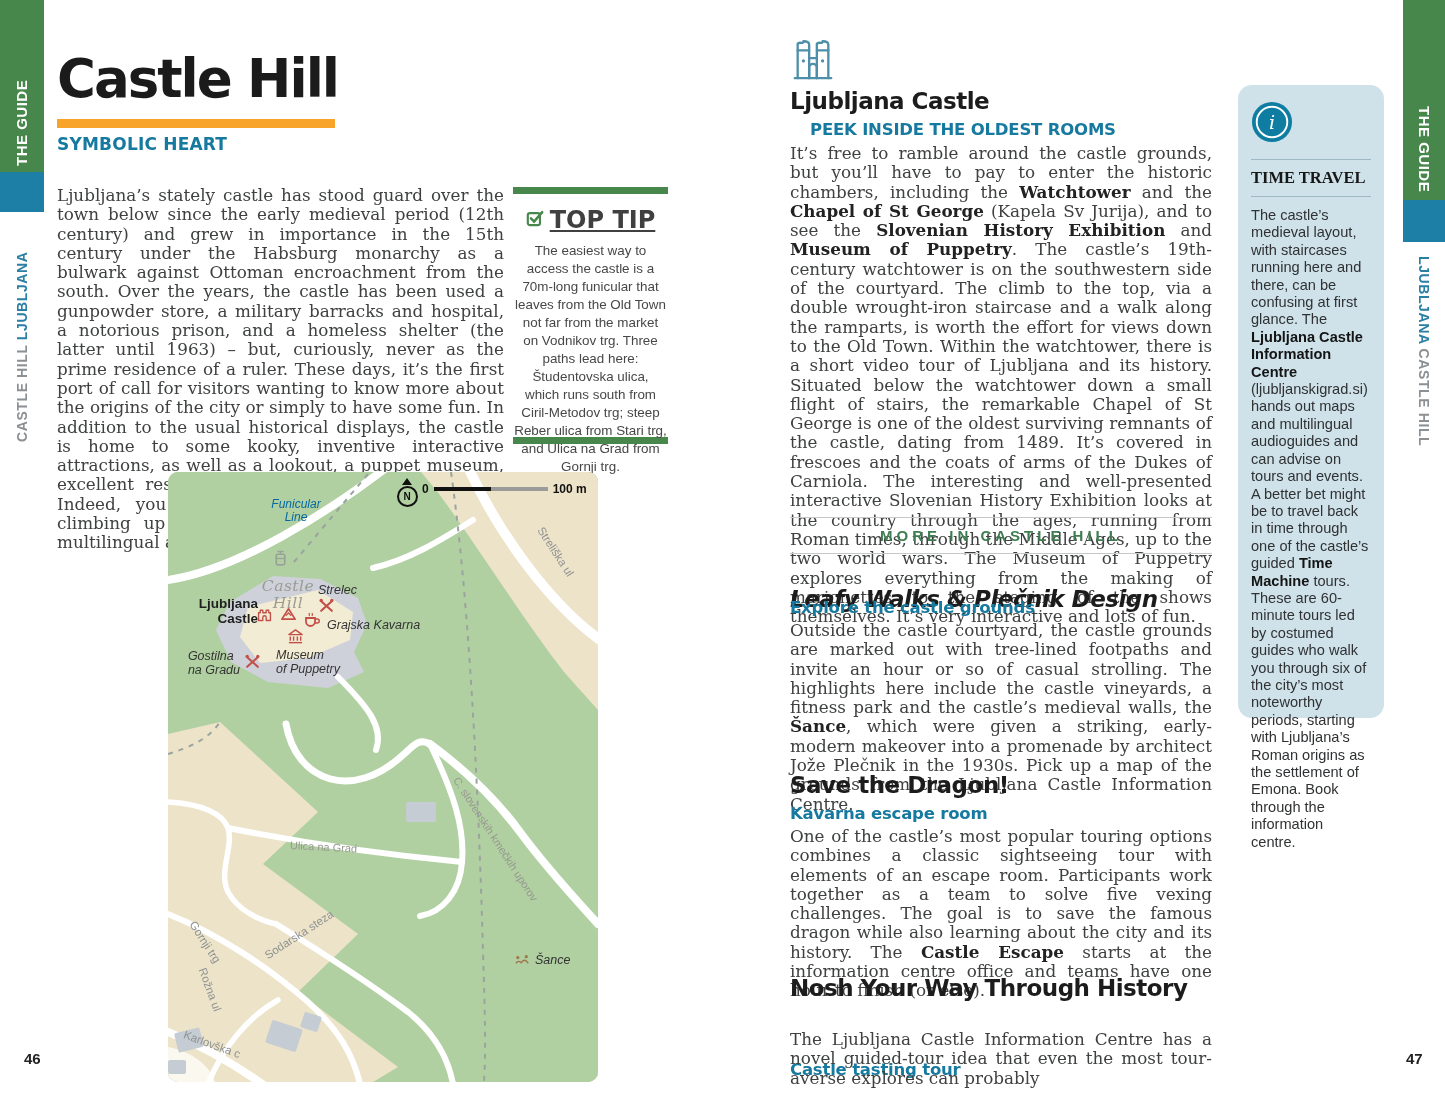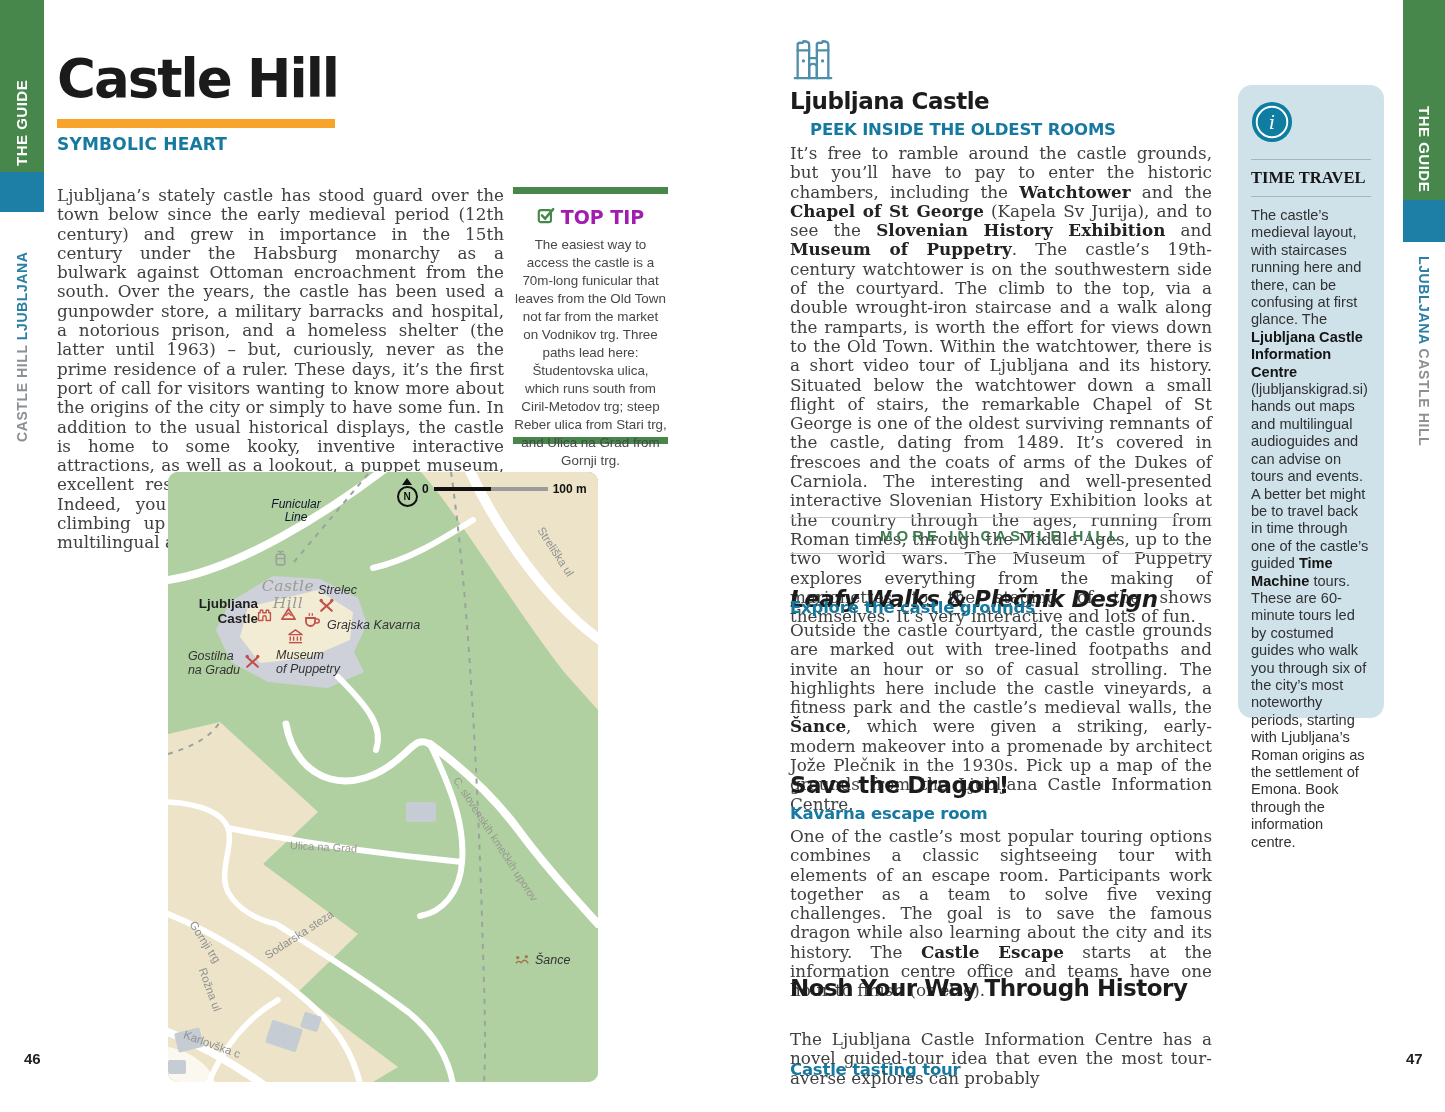--- a/index.html
+++ b/index.html
@@ -25,34 +25,34 @@
           font-weight:bold;font-size:17px;letter-spacing:.2px;}
   .serif-body{font-family:"DejaVu Serif",serif;font-size:16.8px;line-height:19.3px;
               text-align:justify;color:#3f4040;}
   .serif-body b{font-weight:bold;color:#222;}
   .intro{position:absolute;left:57px;top:186px;width:447px;}
 
   
   .toptip{position:absolute;left:513px;top:187px;width:155px;height:257px;box-sizing:border-box;
           border-top:7px solid #47874c;border-bottom:7px solid #47874c;text-align:center;}
   .toptip-head{margin-top:12px;display:flex;align-items:center;justify-content:center;gap:6px;}
-  .toptip-title{font-family:"DejaVu Sans",sans-serif;font-weight:bold;font-size:19px;color:#a21caf;}
+  .toptip-title{font-family:"DejaVu Sans",sans-serif;font-weight:bold;font-size:24px;color:#404040;text-decoration:underline;}
   .toptip-text{margin-top:8px;font-size:13.4px;line-height:18px;color:#474747;padding:0 1px;}
 
   
   .map{position:absolute;left:168px;top:472px;width:430px;height:610px;border-radius:10px;
        overflow:hidden;background:#b1d0a2;}
   .map svg.geo{position:absolute;left:0;top:0;}
   .map-overlay{position:absolute;left:0;top:0;width:100%;height:100%;}
   .mlabel{position:absolute;font-size:12.5px;font-style:italic;color:#333;line-height:1.1;white-space:nowrap;}
   .mlabel.poi-bold{font-style:normal;font-weight:bold;font-size:13.5px;color:#1f1f1f;text-align:right;}
   .mlabel.hill{font-family:"DejaVu Serif",serif;font-style:italic;font-size:15.5px;color:#9a9c94;
                letter-spacing:.5px;text-align:center;}
   .mlabel.street{font-style:normal;font-size:11.5px;color:#8f9292;}
-  .mlabel.street-it{font-style:italic;font-size:12px;color:#0f172a;text-align:center;}
+  .mlabel.street-it{font-style:italic;font-size:12px;color:#0369a1;text-align:center;}
   .mlabel.street-sm{font-style:normal;font-size:11px;color:#97998f;}
   .mpoi{position:absolute;width:17px;height:17px;}
   .mpoi svg{display:block;width:100%;height:100%;}
 
   .north{position:absolute;left:228px;top:6px;width:22px;text-align:center;}
   .north .tri{width:0;height:0;border-left:5px solid transparent;border-right:5px solid transparent;
               border-bottom:7px solid #111;margin:0 auto;}
   .north .circ{width:17px;height:17px;border:2px solid #111;border-radius:50%;margin:1px auto 0;
                font-size:10px;font-weight:bold;color:#111;line-height:17px;background:rgba(255,255,255,.0);}
   .scalebar{position:absolute;left:254px;top:10px;display:flex;align-items:center;gap:5px;

